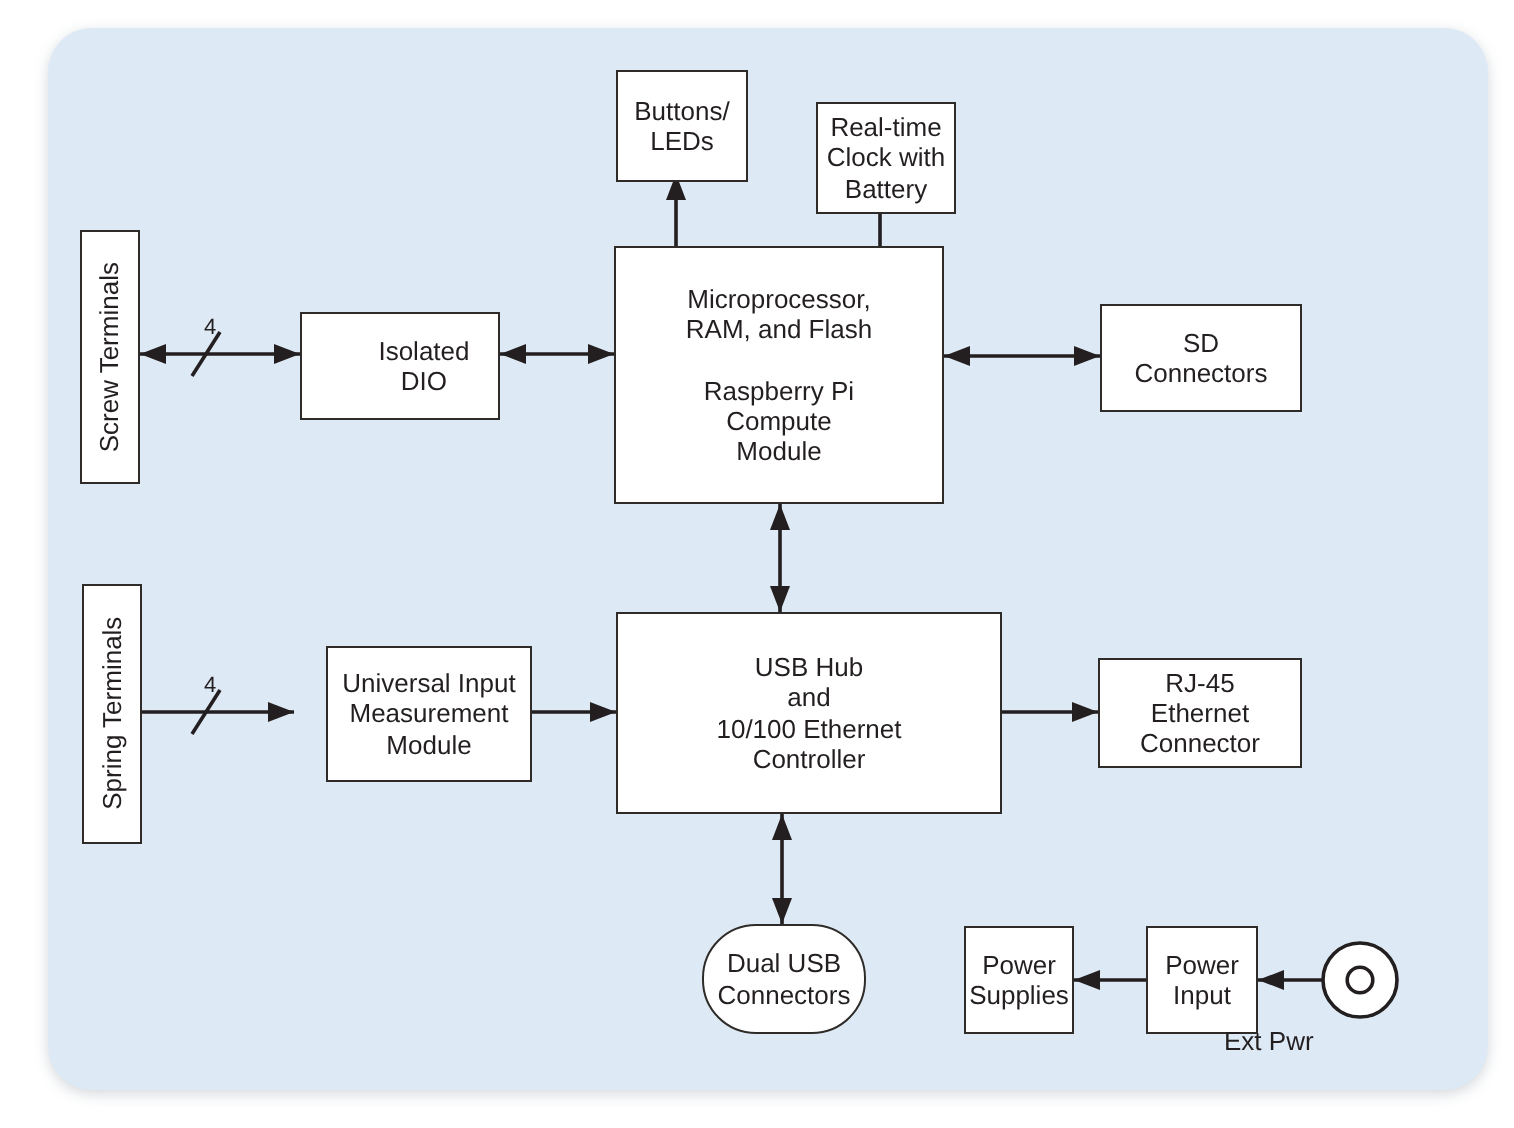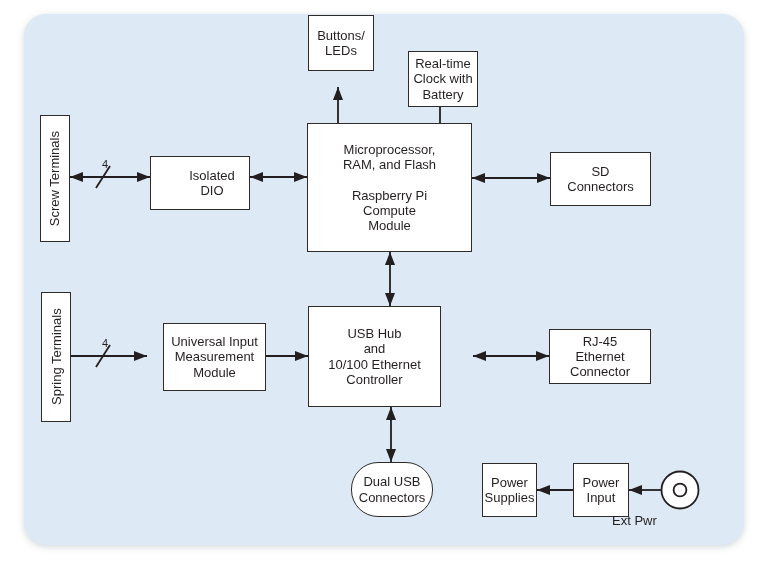--- a/index.html
+++ b/index.html
@@ -84,28 +84,28 @@
 
   <div class="node" style="left:307px; top:123px; width:165px; height:129px;">
     <span class="lbl">Microprocessor,
 RAM, and Flash
 
 Raspberry Pi
 Compute
 Module</span>
   </div>
 
-  <div class="node" style="left:308px; top:306px; width:133px; height:101px;">
+  <div class="node" style="left:308px; top:306px; width:193px; height:101px;">
     <span class="lbl">USB Hub
 and
 10/100 Ethernet
 Controller</span>
   </div>
 
-  <div class="node" style="left:308px; top:15px; width:66px; height:56px;">
+  <div class="node" style="left:308px; top:35px; width:66px; height:56px;">
     <span class="lbl">Buttons/
 LEDs</span>
   </div>
 
   <div class="node" style="left:408px; top:31px; width:70px; height:56px;margin-top:20px;">
     <span class="lbl">Real-time
 Clock with
 Battery</span>
   </div>
 

